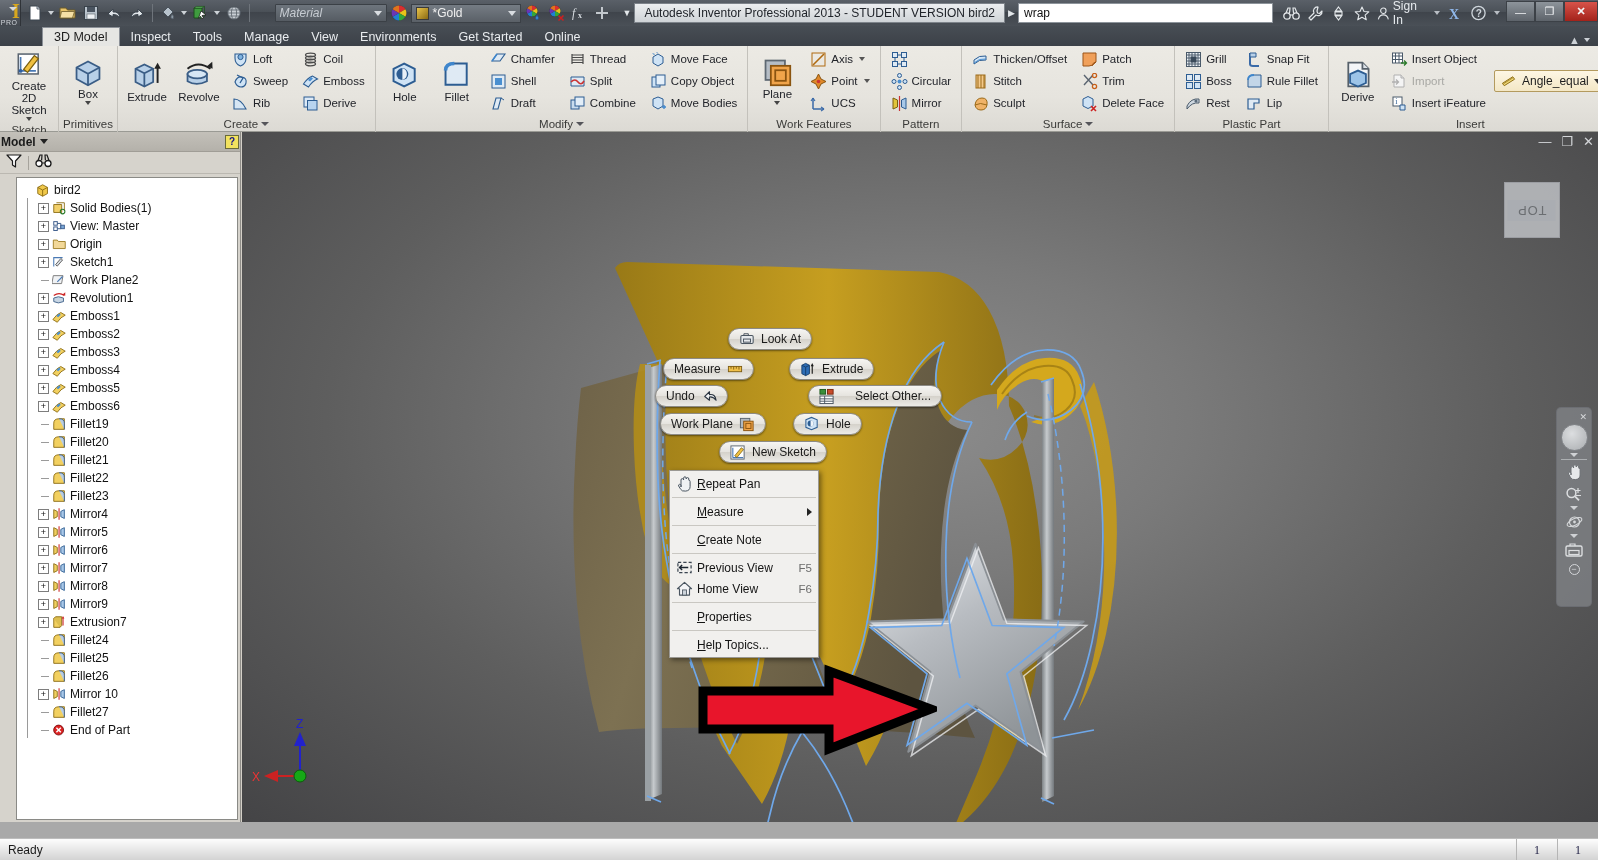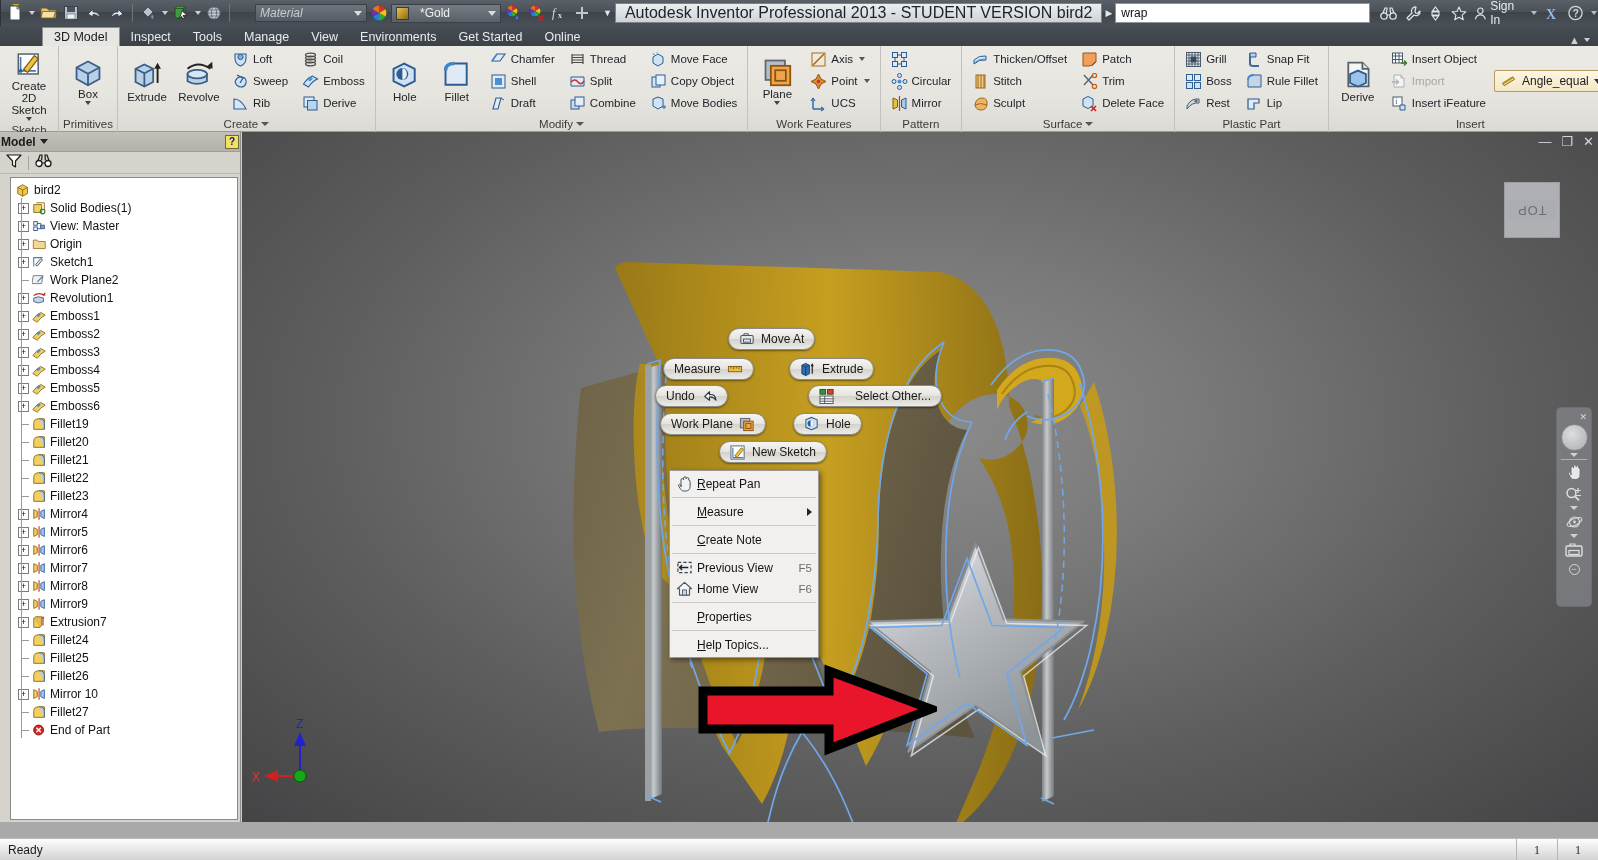--- a/index.html
+++ b/index.html
@@ -39,34 +39,34 @@
   .material-box {
     width:112px; height:18px; background:linear-gradient(to bottom,#6e757d,#565c63);
     border:1px solid #3b4046; border-radius:1px; display:flex; align-items:center;
     padding:0 4px; color:#c6cbd1; font-style:italic; font-size:12px; position:relative;margin-left:21px;
   }
   .material-box .dd{ position:absolute; right:4px; border-left:4px solid transparent;
       border-right:4px solid transparent; border-top:5px solid #d9dde1;}
   .appear-box {
     width:110px; height:19px; background:linear-gradient(to bottom,#757c84,#5a6views);
     background:linear-gradient(to bottom,#757c84,#5a6067);
-    border:1px solid #3b4046; display:flex; align-items:center; gap:11px;
+    border:1px solid #3b4046; display:flex; align-items:center; gap:4px;
     padding:0 4px; color:#f0f0f0; font-size:12px; position:relative;
   }
   .appear-box .sw{ width:13px;height:13px;background:linear-gradient(135deg,#e8c349,#8a6a12);border:1px solid #3a3a3a;}
   .appear-box .dd{ position:absolute; right:4px; border-left:4px solid transparent;
       border-right:4px solid transparent; border-top:5px solid #d9dde1;}
 
   .title-center {
     flex:1; height:20px; margin:0 4px; display:flex; align-items:center;
   }
   .title-plate {
     background:linear-gradient(to bottom,#eceef0,#cfd3d7); border:1px solid #7d838a;
     height:20px; display:flex; align-items:center; padding:0 9px; color:#20242a;
-    font-size:16px; white-space:nowrap;
+    font-size:12px; white-space:nowrap;
   }
   .title-arrow{ margin:0 3px; color:#e3e7ea; font-size:9px;}
   .search-box{
     width:255px; height:20px; background:#fff; border:1px solid #8d949b;
     display:flex; align-items:center; padding:0 5px; color:#111; font-size:12px;
   }
   .tr-icons{ display:flex; align-items:center; gap:7px; padding:0 6px; color:#e8ebee;}
   .tr-icons .ic{ width:18px;height:18px;display:flex;align-items:center;justify-content:center;cursor:pointer;}
   .signin{ color:#e6eaee; font-size:12px; display:flex; align-items:center; gap:3px; cursor:pointer;}
   .tinydd{ border-left:3px solid transparent;border-right:3px solid transparent;border-top:4px solid #b9bec4;}
@@ -131,22 +131,22 @@
     display:flex; align-items:center; padding:0 1px; border-bottom:1px solid #a09d96;
   }
   .browser-hdr .t{ font-weight:bold; font-size:12px; color:#1a1a1a;}
   .browser-hdr .dn{ margin-left:4px; border-left:4px solid transparent;border-right:4px solid transparent;border-top:5px solid #222;}
   .browser-hdr .help{ margin-left:auto; width:14px;height:14px; background:#f2e25f;
       border:1px solid #6a6a3a; color:#15158a; font-weight:bold; font-size:10px;
       display:flex;align-items:center;justify-content:center; cursor:pointer;}
   .browser-tools{ height:22px; display:flex; align-items:center; gap:6px; padding:0 6px;
       background:#d6d3cc; border-bottom:1px solid #bbb8b1;}
   .browser-tree{
-    flex:1; margin:3px 2px 2px 10px; background:#fff; border:1px solid #8a8a86;
-    overflow:hidden; position:relative; padding:3px 0 0 2px;
+    flex:1; margin:3px 2px 2px 16px; background:#fff; border:1px solid #8a8a86;
+    overflow:hidden; position:relative; padding:3px 0 0 16px;
   }
   .trow{ height:18px; display:flex; align-items:center; font-size:12px; color:#111; white-space:nowrap; cursor:pointer;}
   .tind{ display:inline-block; }
   .tbox{ width:11px;height:11px;border:1px solid #7d7d7d;background:#fff; font-size:9px;
       line-height:9px; text-align:center; color:#111; margin-right:3px; flex:0 0 11px; cursor:pointer;}
   .tline{ width:11px; height:11px; margin-right:3px; flex:0 0 11px; position:relative;}
   .tline:after{content:"";position:absolute;left:3px;top:5px;width:8px;height:1px;background:#9a9a9a;}
   .titm{ width:15px;height:15px;margin-right:3px;flex:0 0 15px;display:flex;align-items:center;justify-content:center;}
   .vstem{ position:absolute; left:10px; top:20px; width:1px; background:#9a9a9a; }
 
@@ -1528,21 +1528,21 @@
 
     <div id="markingmenu">
         <div class="mm" style="left: 486px; top: 196px;">
           <span class="ico">
             <svg width="17" height="15" viewBox="0 0 17 17">
               <rect x="1.5" y="4" width="14" height="9" rx="1.4" fill="#e6e9ec" stroke="#4a5560" stroke-width="1.2"></rect>
               <rect x="4.5" y="8" width="8" height="3.5" fill="none" stroke="#4a5560" stroke-width="1.1"></rect>
               <path d="M5 4 V2 h5 v2" fill="none" stroke="#4a5560" stroke-width="1.1"></path>
             </svg>
           </span>
-          <span>Move At</span>
+          <span>Look At</span>
         </div>
         <div class="mm" style="left: 421px; top: 226px;">
           <span>Measure</span>
           <span class="ico">
             <svg width="17" height="15" viewBox="0 0 17 17">
               <rect x="1" y="5" width="15" height="6" fill="#f0c04a" stroke="#7a5a10" stroke-width="1"></rect>
               <g stroke="#7a5a10">
                 <path d="M4 5v2.6M7 5v3.6M10 5v2.6M13 5v3.6"></path>
               </g>
             </svg>

